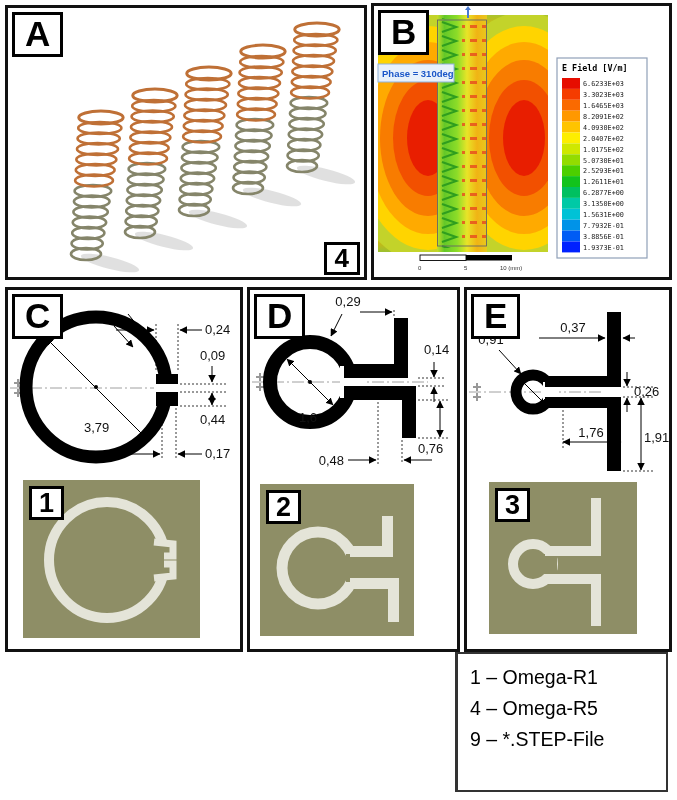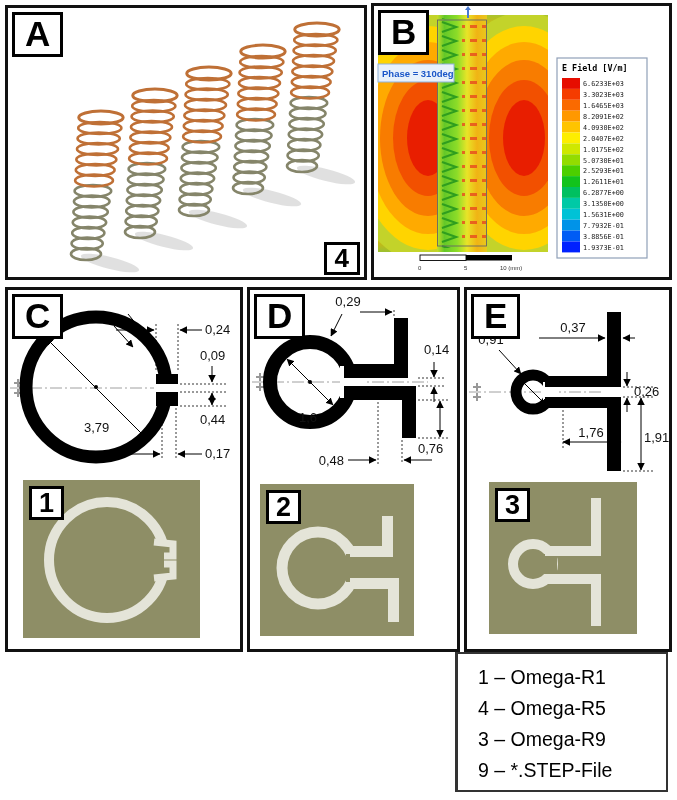--- a/index.html
+++ b/index.html
@@ -9,21 +9,21 @@
   .letter-badge{position:absolute;top:4px;left:4px;border:3px solid #000;background:#fff;
        font-size:35px;font-weight:600;line-height:1.05;padding:1px 10px;z-index:5;}
   .num-badge{position:absolute;top:6px;left:6px;border:3px solid #000;background:#fff;
        font-size:27px;font-weight:600;line-height:1.05;padding:0 7px;z-index:5;}
   .corner-badge{position:absolute;right:4px;bottom:2px;border:3px solid #000;background:#fff;
        font-size:26px;font-weight:600;line-height:1.05;padding:0 8px;z-index:5;}
   .photo{position:absolute;overflow:hidden;}
   .dim{font-size:13px;fill:#111;font-family:"Liberation Sans",sans-serif;}
   .mono{font-family:"DejaVu Sans Mono",monospace;}
   #keyBox{position:absolute;left:455px;top:652px;width:213px;height:140px;background:#fff;
-       border:2px solid #333;border-left:3px solid #333;box-sizing:border-box;padding:8px 0 0 20px;}
+       border:2px solid #333;border-left:3px solid #333;box-sizing:border-box;padding:8px 0 0 12px;}
   #keyBox .key-item{font-size:19.5px;line-height:31px;color:#000;}
 </style>
 </head>
 <body>
 
 <div id="fig">
 
   <svg width="0" height="0" style="position:absolute" aria-hidden="true">
     <defs>
       <marker id="arw" viewBox="0 0 10 10" refX="9.3" refY="5" markerWidth="7.5" markerHeight="7.5" orient="auto-start-reverse">
@@ -365,17 +365,16 @@
         <rect x="102" y="16" width="10" height="58" fill="#e4e4d8"></rect>
         <rect x="102" y="92" width="10" height="52" fill="#e4e4d8"></rect>
       </svg>
       <div class="num-badge">3</div>
     </div>
   </div>
 
   <div id="keyBox">
     <div class="key-item">1 – Omega-R1</div>
     <div class="key-item">4 – Omega-R5</div>
-    <div class="key-item">3 – Omega-R9</div>
     <div class="key-item">9 – *.STEP-File</div>
   </div>
 
 </div>
 
 </body></html>

